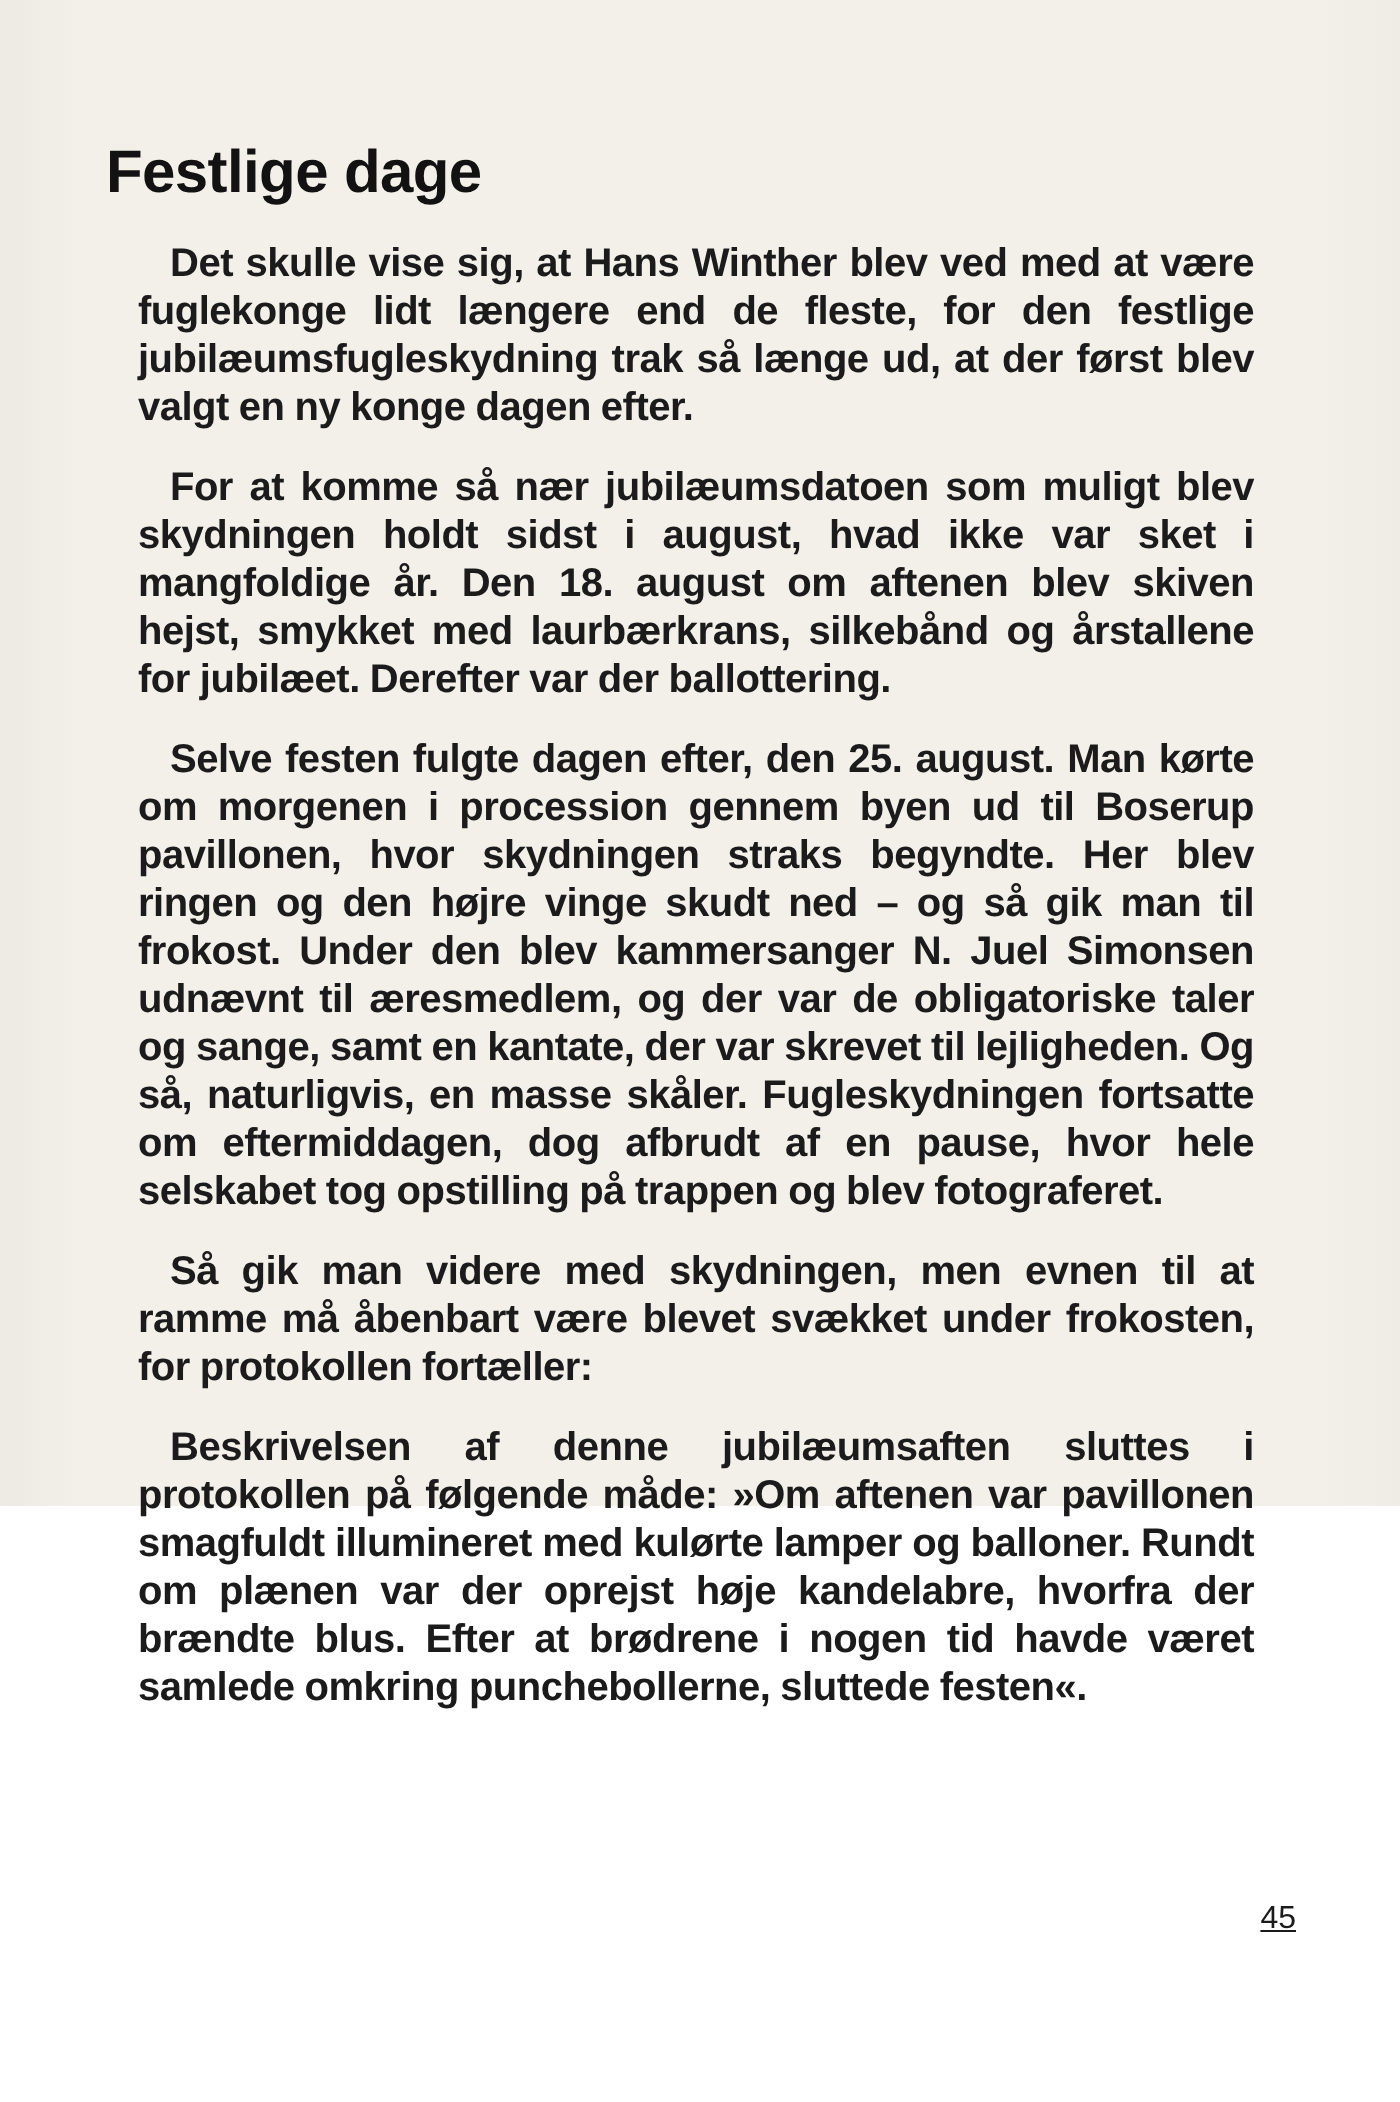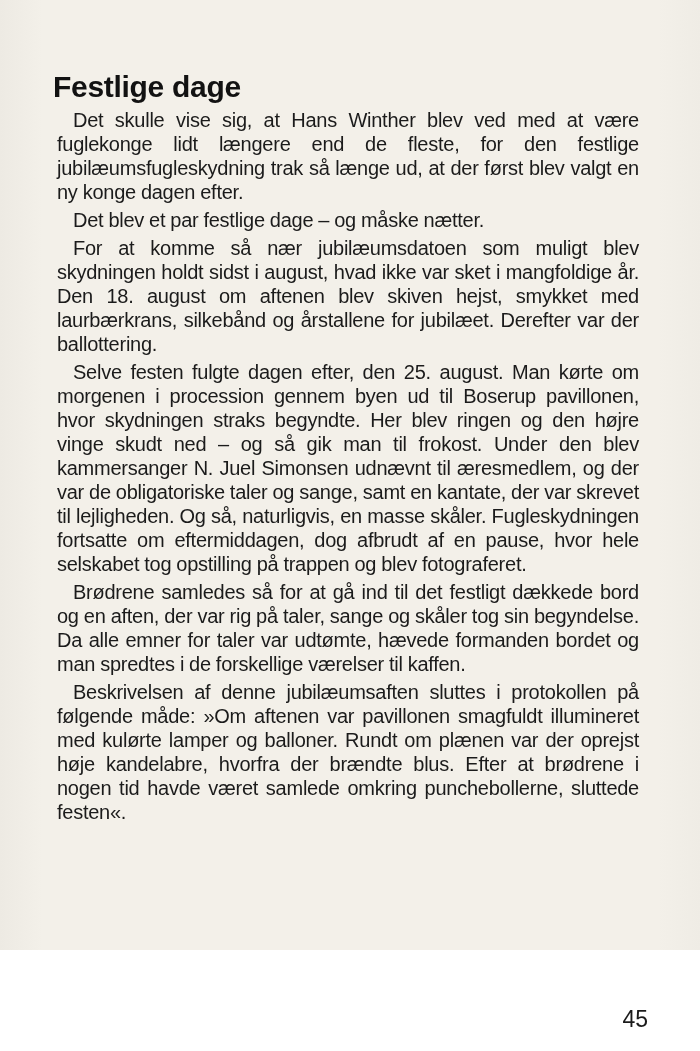--- a/index.html
+++ b/index.html
@@ -3,65 +3,66 @@
 <meta charset="utf-8">
 <style>
   html, body { margin: 0; padding: 0; }
   body {
     width: 700px; height: 1051px;
     font-family: "Liberation Sans", sans-serif;
     overflow: hidden;
   }
   .page {
     position: relative;
-    width: 700px; height: 950px;
+    width: 700px; height: 753px;
     background: linear-gradient(90deg, #edeae3 0%, #f3f0e9 6%, #f3f0e9 94%, #efece5 100%);
     color: #1c1c1c;
   }
   .content {
     position: absolute;
     left: 53px; top: 70px;
     width: 590px;
   }
   h1.heading {
     margin: 0 0 3px 0;
     font-size: 30px;
     line-height: 34px;
     font-weight: bold;
     color: #121212;
     letter-spacing: -0.3px;
   }
   .bodytext p {
-    margin: 4px;
+    margin: 16px;
     font-size: 20px;
     line-height: 24px;
     text-align: justify;
     text-indent: 16px;
     letter-spacing: -0.25px;
     word-spacing: -0.3px;
     color: #1b1b1b;
+    font-weight: bold;
   }
   .page-number {
     position: absolute;
-    top: 1008px;
+    top: 949px;
     right: 52px;
-    font-size: 23px;
+    font-size: 16px;
     line-height: 22px;
     color: #1b1b1b;
+    text-decoration: underline;
   }
 </style>
 </head>
 <body>
 
 <div class="page">
   <div class="content">
     <h1 class="heading">Festlige dage</h1>
     <div class="bodytext">
       <p>Det skulle vise sig, at Hans Winther blev ved med at være fuglekonge lidt længere end de fleste, for den festlige jubilæumsfugleskydning trak så længe ud, at der først blev valgt en ny konge dagen efter.</p>
-      <p>Det blev et par festlige dage – og måske nætter.</p>
       <p>For at komme så nær jubilæumsdatoen som muligt blev skydningen holdt sidst i august, hvad ikke var sket i mangfoldige år. Den 18. august om aftenen blev skiven hejst, smykket med laurbærkrans, silkebånd og årstallene for jubilæet. Derefter var der ballottering.</p>
       <p>Selve festen fulgte dagen efter, den 25. august. Man kørte om morgenen i procession gennem byen ud til Boserup pavillonen, hvor skydningen straks begyndte. Her blev ringen og den højre vinge skudt ned – og så gik man til frokost. Under den blev kammersanger N. Juel Simonsen udnævnt til æresmedlem, og der var de obligatoriske taler og sange, samt en kantate, der var skrevet til lejligheden. Og så, naturligvis, en masse skåler. Fugleskydningen fortsatte om eftermiddagen, dog afbrudt af en pause, hvor hele selskabet tog opstilling på trappen og blev fotograferet.</p>
-      <p>Brødrene samledes så for at gå ind til det festligt dækkede bord og en aften, der var rig på taler, sange og skåler tog sin begyndelse. Da alle emner for taler var udtømte, hævede formanden bordet og man spredtes i de forskellige værelser til kaffen.</p>
+      <p>Så gik man videre med skydningen, men evnen til at ramme må åbenbart være blevet svækket under frokosten, for protokollen fortæller:</p>
       <p>Beskrivelsen af denne jubilæumsaften sluttes i protokollen på følgende måde: »Om aftenen var pavillonen smagfuldt illumineret med kulørte lamper og balloner. Rundt om plænen var der oprejst høje kandelabre, hvorfra der brændte blus. Efter at brødrene i nogen tid havde været samlede omkring punchebollerne, sluttede festen«.</p>
     </div>
   </div>
   <div class="page-number">45</div>
 </div>
 
 </body></html>

